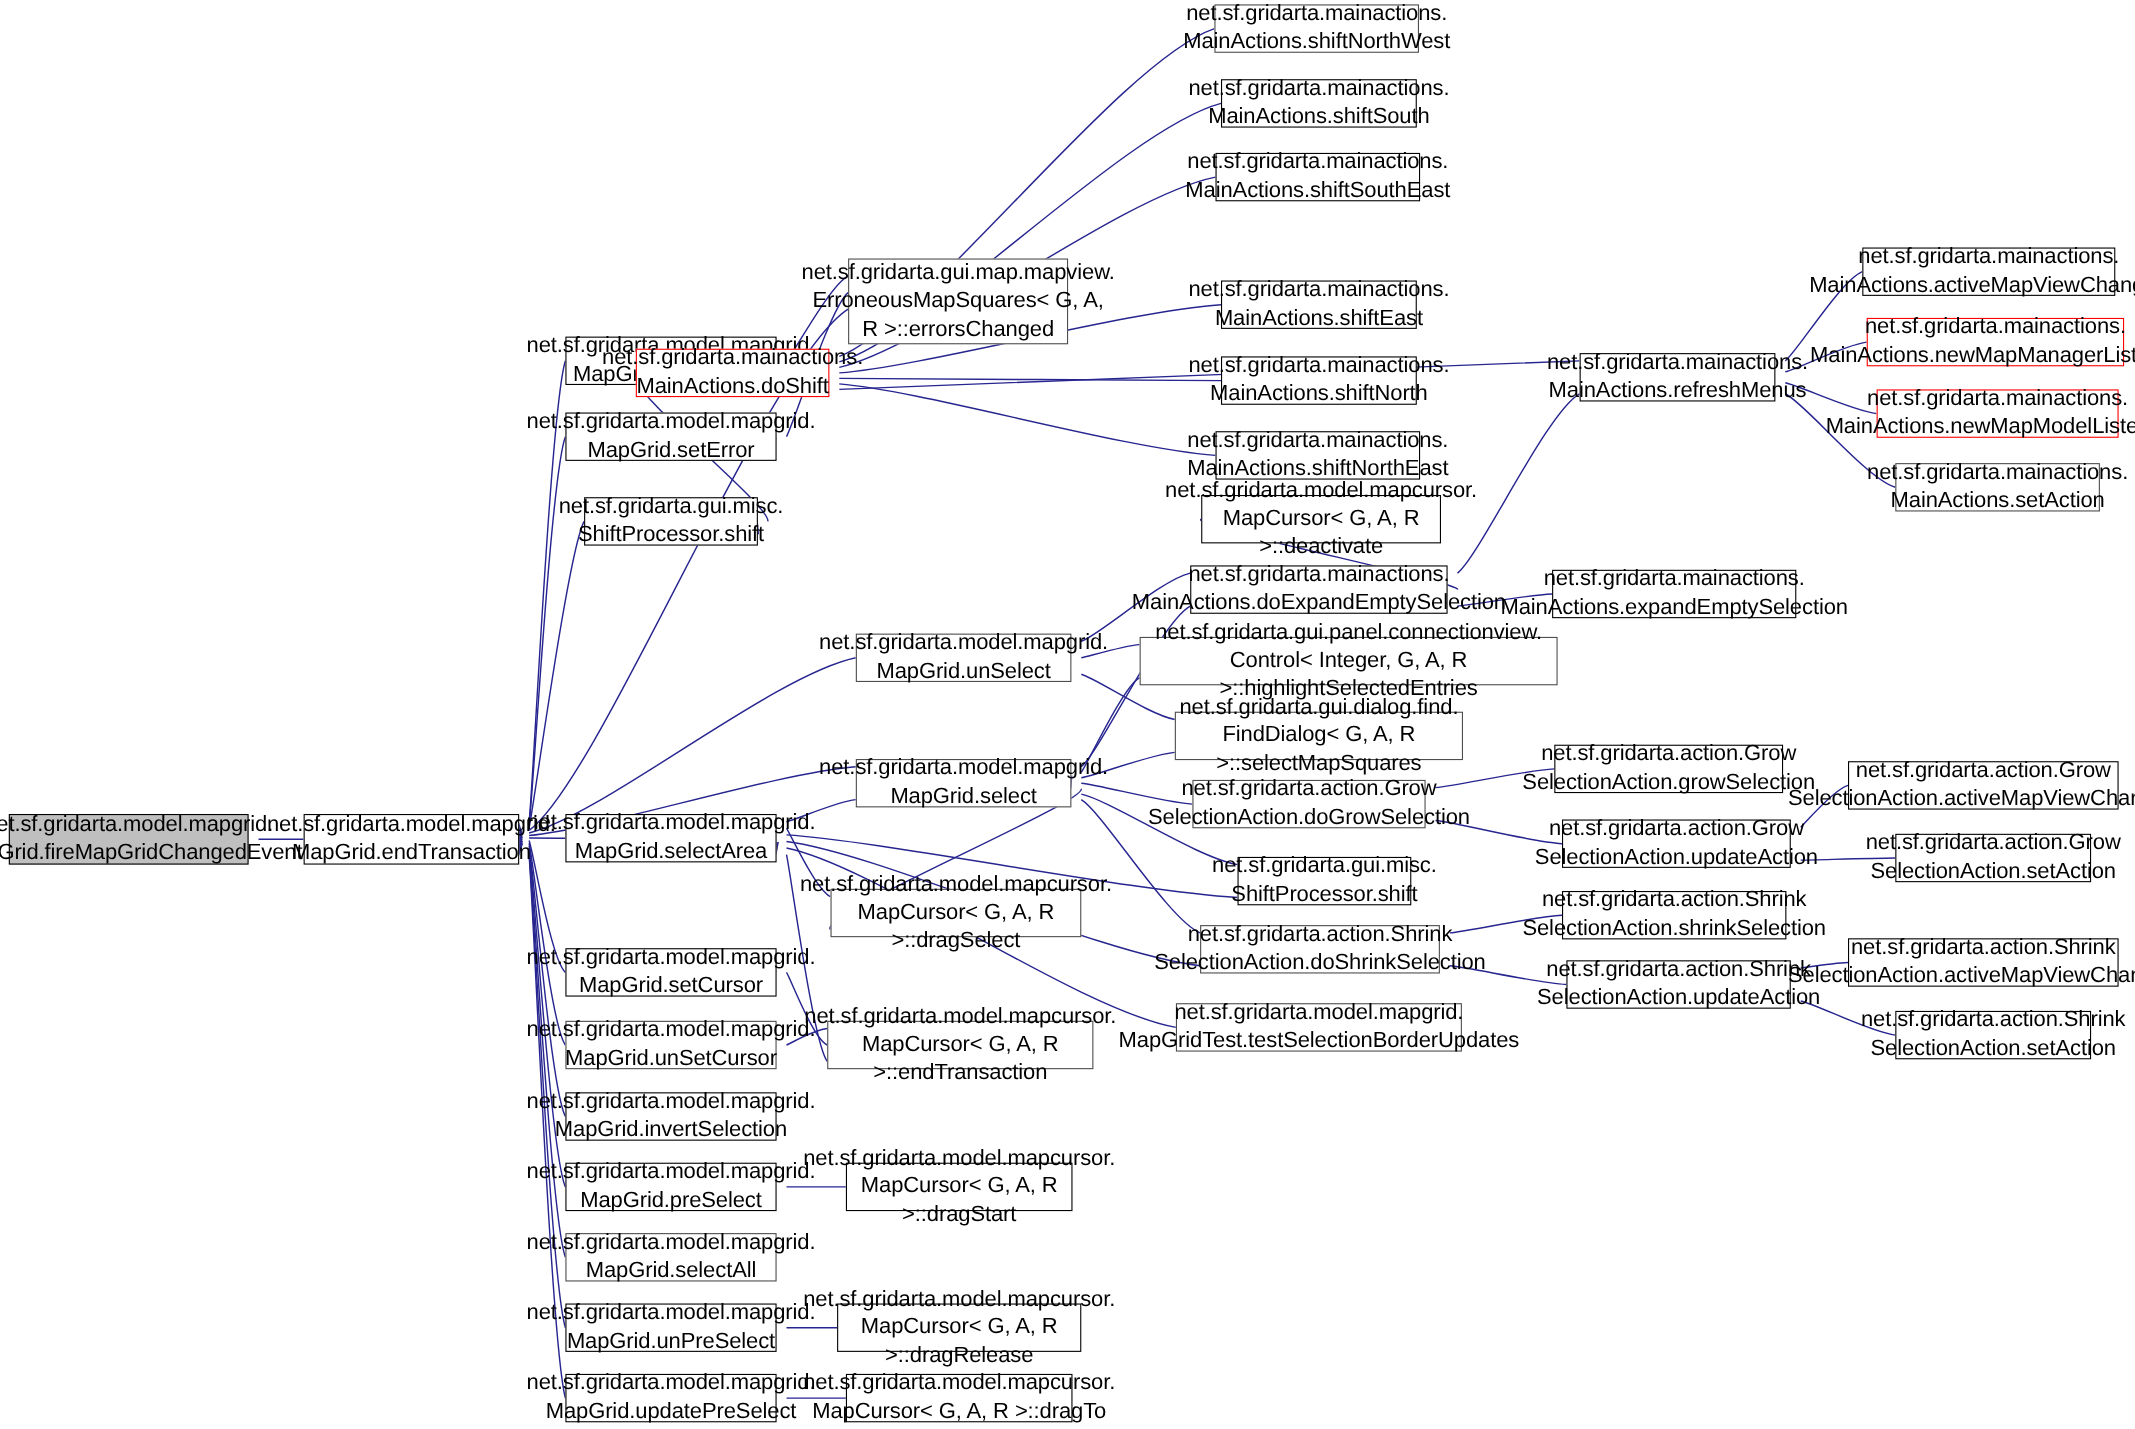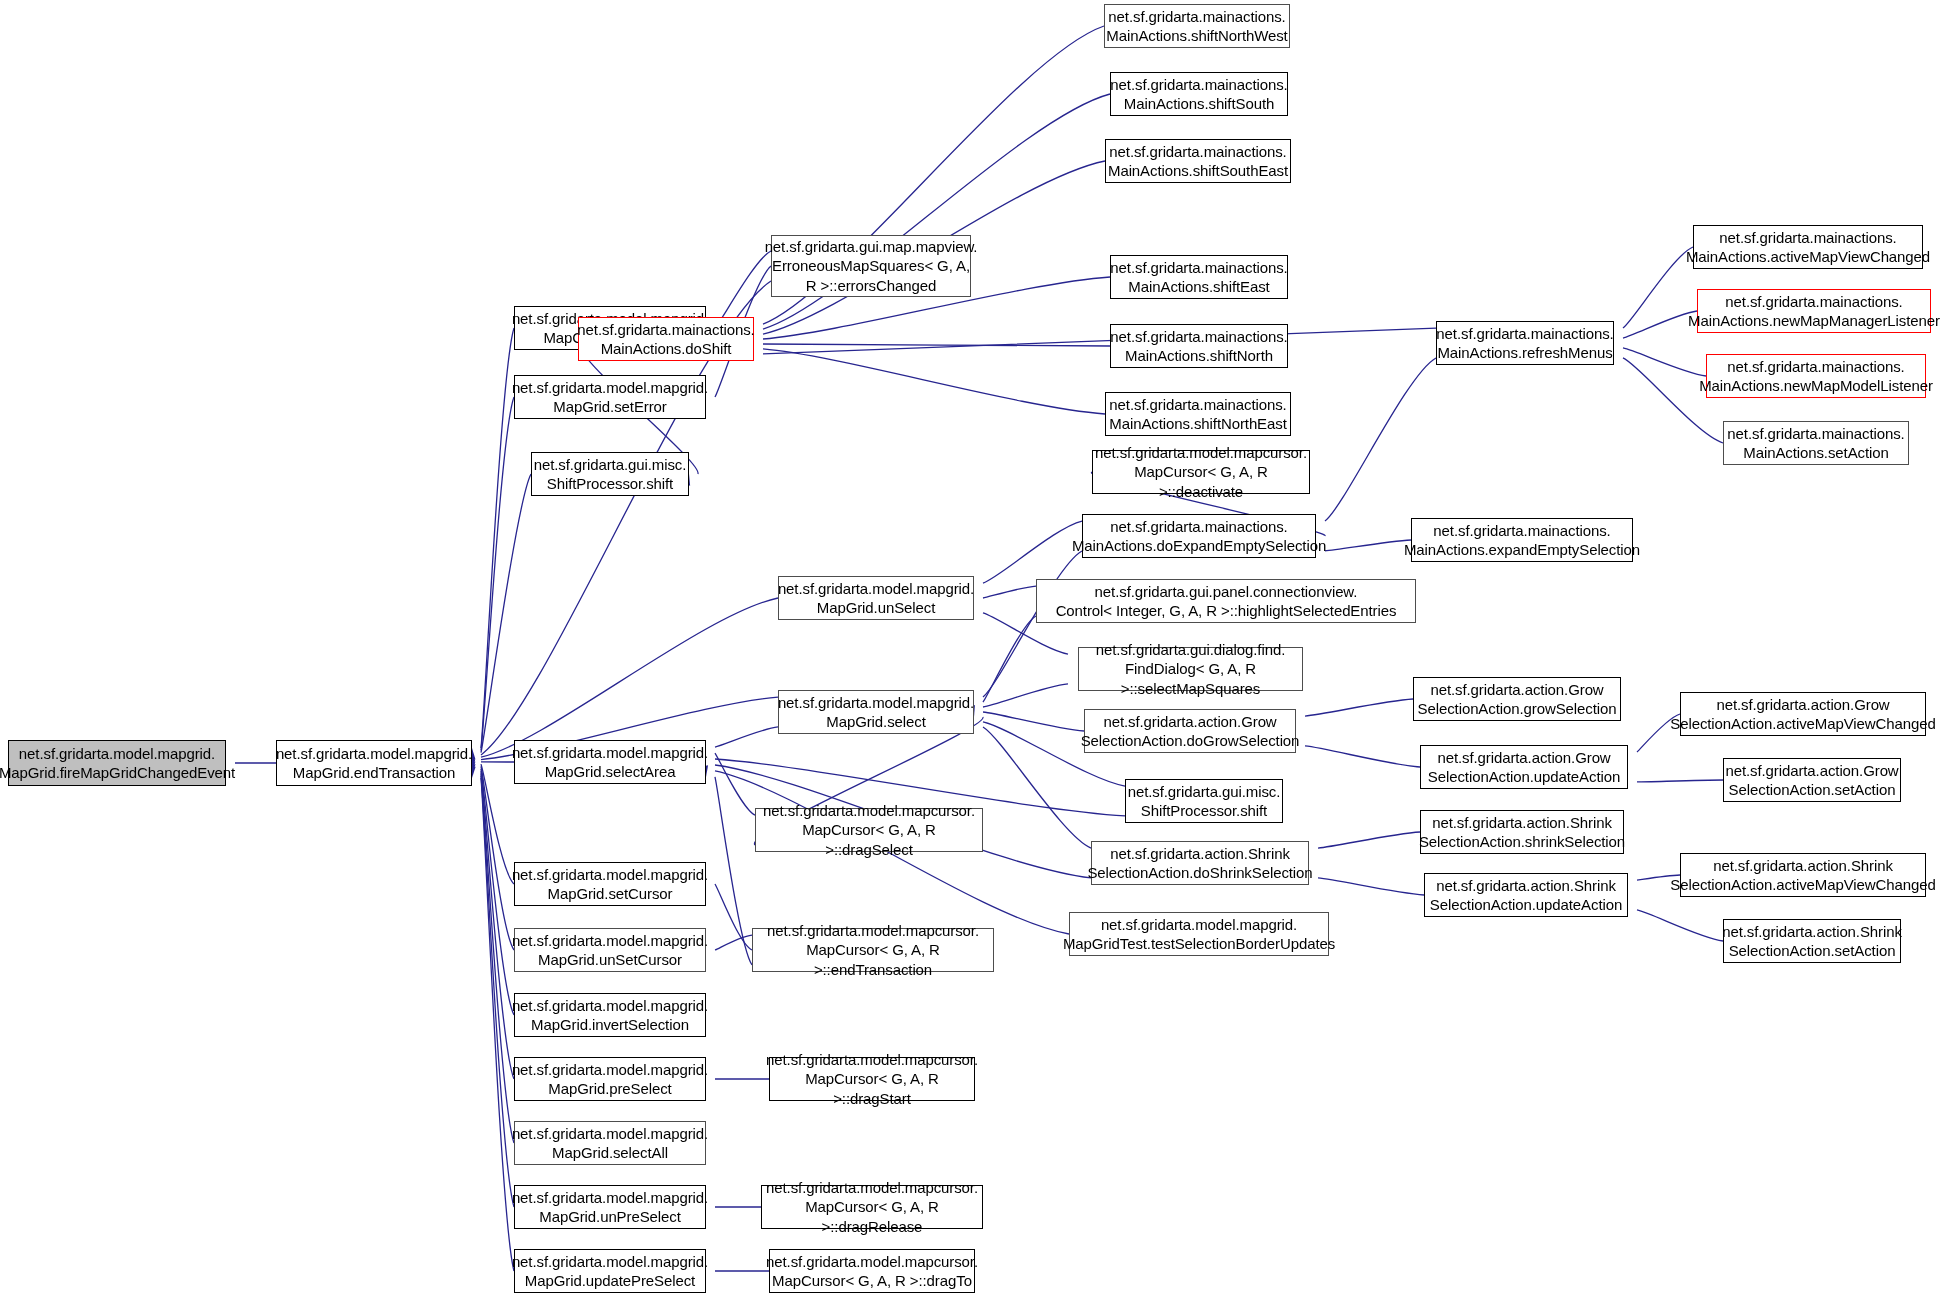--- a/index.html
+++ b/index.html
@@ -8,21 +8,21 @@
   #edges{position:absolute;left:0;top:0;width:1941px;height:1299px;pointer-events:none;}
   .node{
     position:absolute;
     box-sizing:border-box;
     border:1px solid #000;
     background:#ffffff;
     display:flex;
     align-items:center;
     justify-content:center;
     text-align:center;
-    font-size:15px;
+    font-size:20px;
     line-height:1.28;
     color:#000;
     padding:2px 5px;
     white-space:pre-line;
     letter-spacing:-0.1px;
   }
   .node.root{background:#bfbfbf;border-color:#000;}
   .node.red{border-color:#ff0000;border-width:1px;}
   .node.thick{border-width:1.6px;border-color:#4d4d4d;}
 </style>
@@ -158,21 +158,21 @@
       <div class="node root" style="left: 8px; top: 740px; width: 218px; height: 46px;">net.sf.gridarta.model.mapgrid.
 MapGrid.fireMapGridChangedEvent</div>
       <div class="node" style="left: 276px; top: 740px; width: 196px; height: 46px;">net.sf.gridarta.model.mapgrid.
 MapGrid.endTransaction</div>
       <div class="node" style="left: 514px; top: 306px; width: 192px; height: 44px;">net.sf.gridarta.model.mapgrid.
 MapGrid.clearErrors</div>
       <div class="node" style="left: 514px; top: 375px; width: 192px; height: 44px;">net.sf.gridarta.model.mapgrid.
 MapGrid.setError</div>
       <div class="node" style="left: 531px; top: 452px; width: 158px; height: 44px;">net.sf.gridarta.gui.misc.
 ShiftProcessor.shift</div>
-      <div class="node thick" style="left: 771px; top: 235px; width: 200px; height: 62px;">net.sf.gridarta.gui.map.mapview.
+      <div class="node thick" style="left: 771px; top: 235px; width: 200px; height: 78px;">net.sf.gridarta.gui.map.mapview.
 ErroneousMapSquares&lt; G, A,
 R &gt;::errorsChanged</div>
       <div class="node red" style="left: 578px; top: 317px; width: 176px; height: 44px;">net.sf.gridarta.mainactions.
 MainActions.doShift</div>
       <div class="node thick" style="left: 1104px; top: 4px; width: 186px; height: 44px;">net.sf.gridarta.mainactions.
 MainActions.shiftNorthWest</div>
       <div class="node" style="left: 1110px; top: 72px; width: 178px; height: 44px;">net.sf.gridarta.mainactions.
 MainActions.shiftSouth</div>
       <div class="node" style="left: 1105px; top: 139px; width: 186px; height: 44px;">net.sf.gridarta.mainactions.
 MainActions.shiftSouthEast</div>
@@ -195,21 +195,21 @@
       <div class="node" style="left: 1092px; top: 450px; width: 218px; height: 44px;">net.sf.gridarta.model.mapcursor.
 MapCursor&lt; G, A, R &gt;::deactivate</div>
       <div class="node" style="left: 1082px; top: 514px; width: 234px; height: 44px;">net.sf.gridarta.mainactions.
 MainActions.doExpandEmptySelection</div>
       <div class="node" style="left: 1411px; top: 518px; width: 222px; height: 44px;">net.sf.gridarta.mainactions.
 MainActions.expandEmptySelection</div>
       <div class="node thick" style="left: 778px; top: 576px; width: 196px; height: 44px;">net.sf.gridarta.model.mapgrid.
 MapGrid.unSelect</div>
       <div class="node thick" style="left: 1036px; top: 579px; width: 380px; height: 44px;">net.sf.gridarta.gui.panel.connectionview.
 Control&lt; Integer, G, A, R &gt;::highlightSelectedEntries</div>
-      <div class="node thick" style="left: 1068px; top: 647px; width: 225px; height: 44px; margin-left: 10px;">net.sf.gridarta.gui.dialog.find.
+      <div class="node thick" style="left: 1068px; top: 647px; width: 262px; height: 44px;">net.sf.gridarta.gui.dialog.find.
 FindDialog&lt; G, A, R &gt;::selectMapSquares</div>
       <div class="node thick" style="left: 778px; top: 690px; width: 196px; height: 44px;">net.sf.gridarta.model.mapgrid.
 MapGrid.select</div>
       <div class="node thick" style="left: 1084px; top: 709px; width: 212px; height: 44px;">net.sf.gridarta.action.Grow
 SelectionAction.doGrowSelection</div>
       <div class="node" style="left: 1413px; top: 677px; width: 208px; height: 44px;">net.sf.gridarta.action.Grow
 SelectionAction.growSelection</div>
       <div class="node" style="left: 1420px; top: 745px; width: 208px; height: 44px;">net.sf.gridarta.action.Grow
 SelectionAction.updateAction</div>
       <div class="node" style="left: 1680px; top: 692px; width: 246px; height: 44px;">net.sf.gridarta.action.Grow

